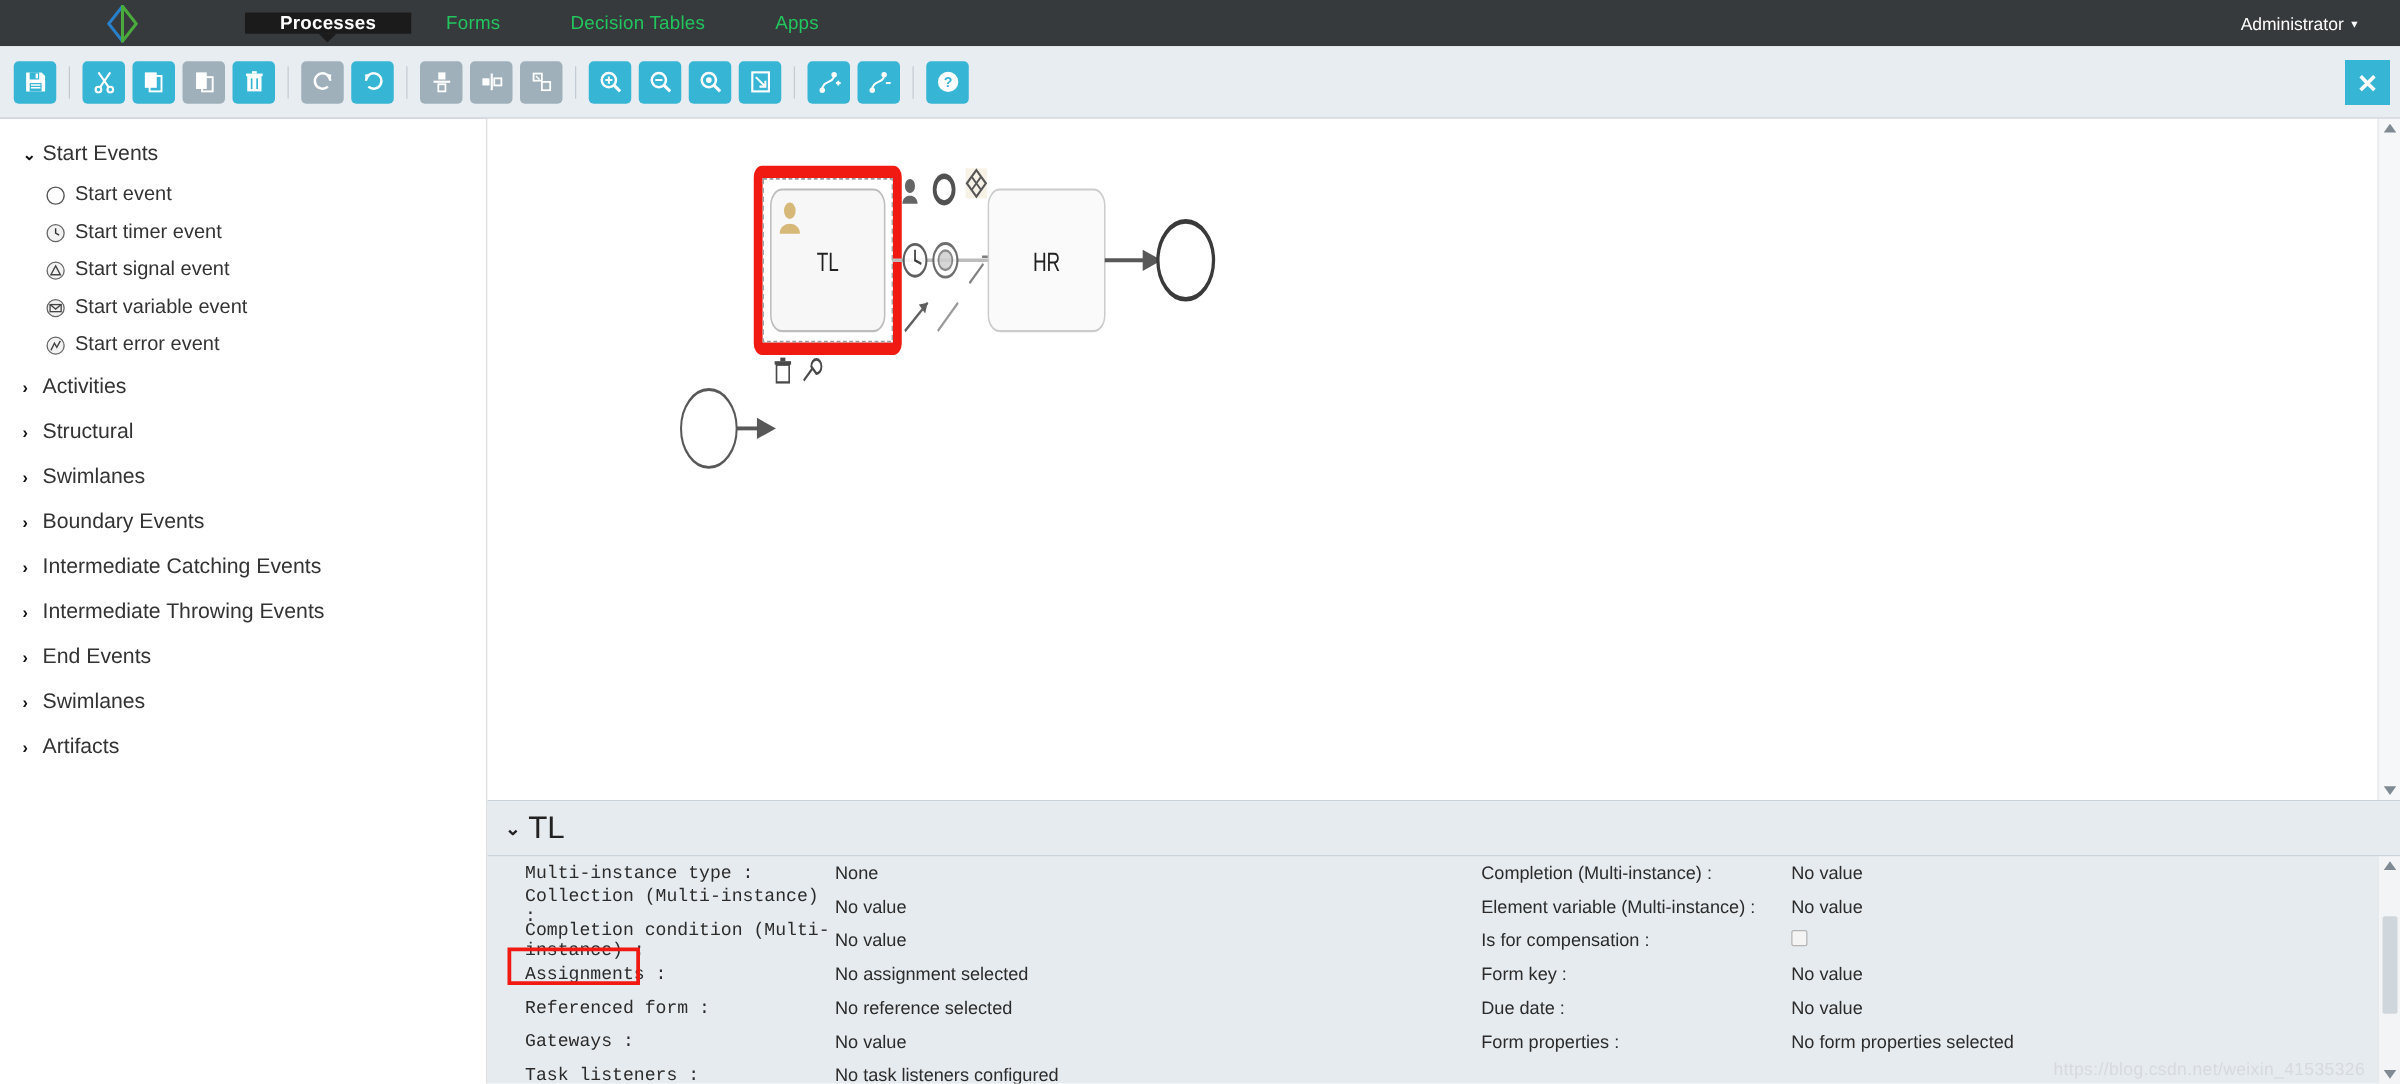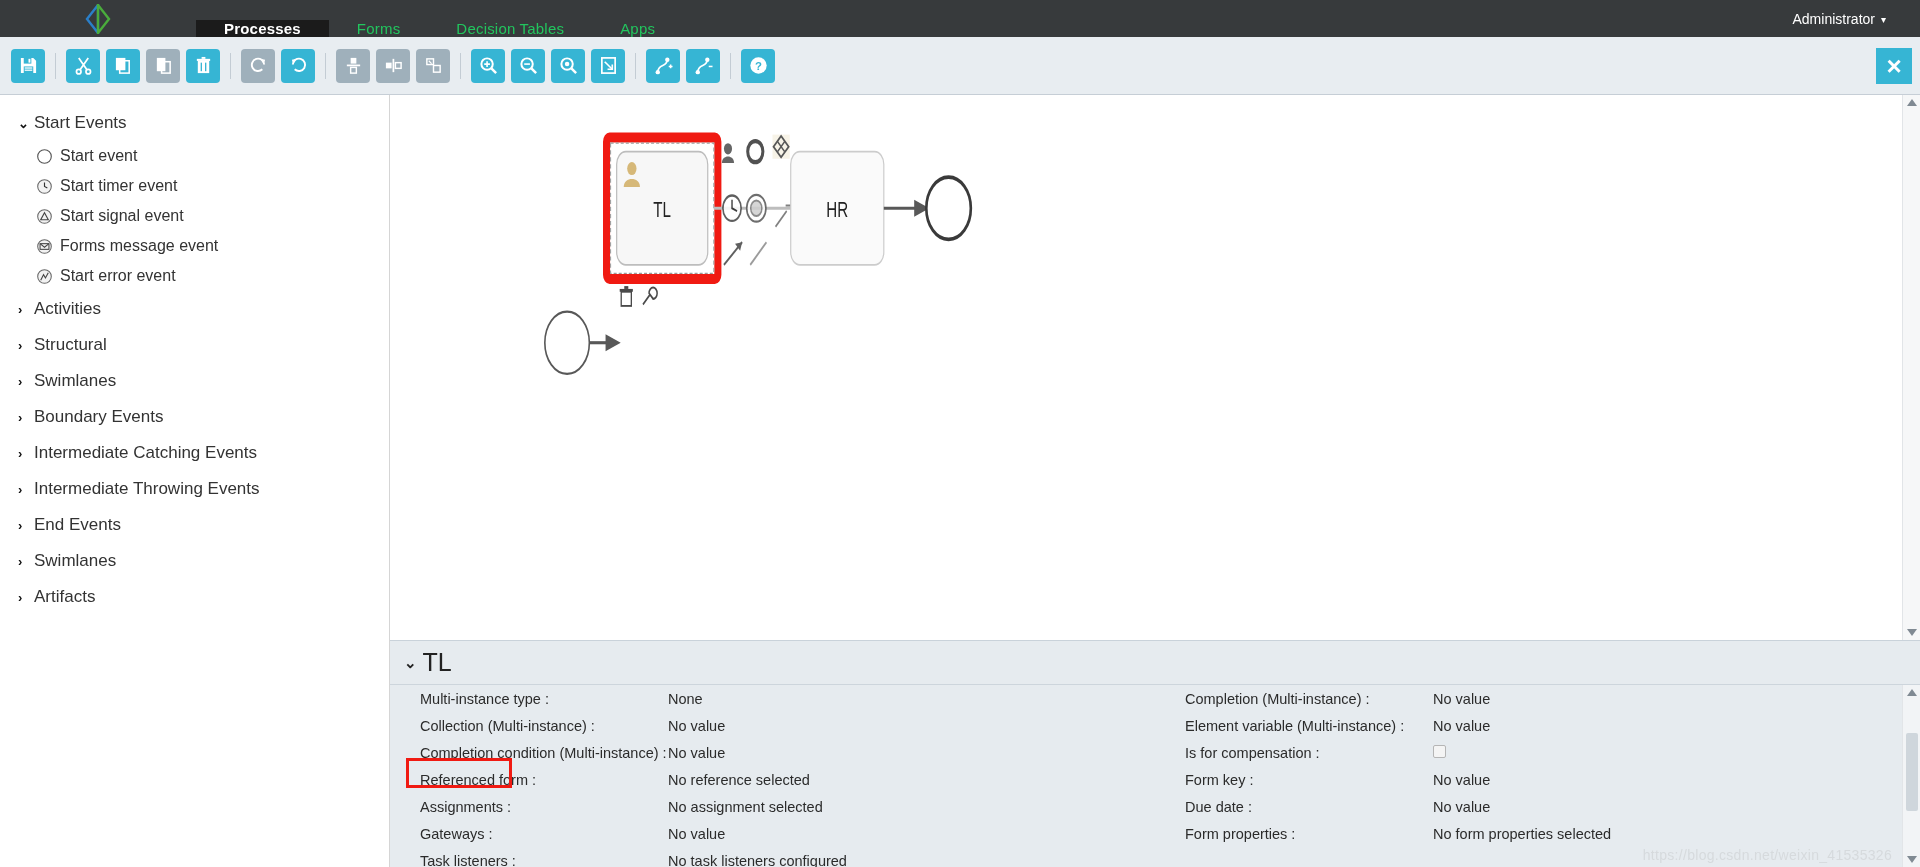--- a/index.html
+++ b/index.html
@@ -17,21 +17,21 @@
     background: #373a3c;
     display: flex;
     align-items: stretch;
     position: relative;
   }
   .brand {
     width: 196px;
     display: flex; align-items: center; justify-content: center;
   }
   .brand svg { display:block; }
-  .nav-tabs { display: flex; align-items: flex-end; }
+  .nav-tabs { display: flex; align-items: center; }
   .nav-tab {
     padding: 0 28px;
     display: flex; align-items: center; justify-content:center;
     color: #22c55e;
     font-size: 15px;
     letter-spacing: .2px;
     cursor: pointer;
     user-select: none;
     position: relative;
   }
@@ -189,21 +189,21 @@
   .props-col + .props-col { }
   .prow {
     display: flex;
     height: 27px;
     align-items: center;
     font-size: 14.5px;
     color: #2b2b2b;
   }
   .plabel { width: 278px; padding-left: 30px; }
   .pvalue { flex: 1; color: #2b2b2b; }
-  .props-col:first-child .plabel { padding-left: 30px; }
+  .props-col:first-child .plabel { padding-left: 30px; font-family: Liberation Mono, monospace; }
   .highlight-box {
     position: absolute;
     border: 3px solid #f01a12;
     background: transparent;
     pointer-events: none;
   }
   .chk {
     width: 13px; height: 13px;
     border: 1px solid #b5b5b5; background: #f4f4f4;
     border-radius: 2px; display:inline-block;
@@ -443,21 +443,21 @@
     </div>
 
     <div class="pal-item">
       <span class="ic">
         <svg width="17" height="17" viewBox="0 0 18 18">
           <circle cx="9" cy="9" r="7.2" fill="#f2f2f2" stroke="#666" stroke-width="1.1"></circle>
           <rect x="4.3" y="6" width="9.4" height="6" fill="none" stroke="#444" stroke-width="1.1"></rect>
           <path d="M4.3 6 L9 9.8 L13.7 6" fill="none" stroke="#444" stroke-width="1.1"></path>
         </svg>
       </span>
-      <span>Forms message event</span>
+      <span>Start variable event</span>
     </div>
 
     <div class="pal-item">
       <span class="ic">
         <svg width="17" height="17" viewBox="0 0 18 18">
           <circle cx="9" cy="9" r="7.2" fill="#f2f2f2" stroke="#666" stroke-width="1.1"></circle>
           <path d="M5 13 L8 7 L10 10.5 L13 5" fill="none" stroke="#444" stroke-width="1.2"></path>
         </svg>
       </span>
       <span>Start error event</span>
@@ -595,26 +595,26 @@
           </div>
           <div class="prow">
             <div class="plabel">Collection (Multi-instance) :</div>
             <div class="pvalue">No value</div>
           </div>
           <div class="prow">
             <div class="plabel">Completion condition (Multi-instance) :</div>
             <div class="pvalue">No value</div>
           </div>
           <div class="prow">
+            <div class="plabel">Assignments :</div>
+            <div class="pvalue">No assignment selected</div>
+          </div>
+          <div class="prow">
             <div class="plabel">Referenced form :</div>
             <div class="pvalue">No reference selected</div>
-          </div>
-          <div class="prow">
-            <div class="plabel">Assignments :</div>
-            <div class="pvalue">No assignment selected</div>
           </div>
           <div class="prow">
             <div class="plabel">Gateways :</div>
             <div class="pvalue">No value</div>
           </div>
           <div class="prow">
             <div class="plabel">Task listeners :</div>
             <div class="pvalue">No task listeners configured</div>
           </div>
 

